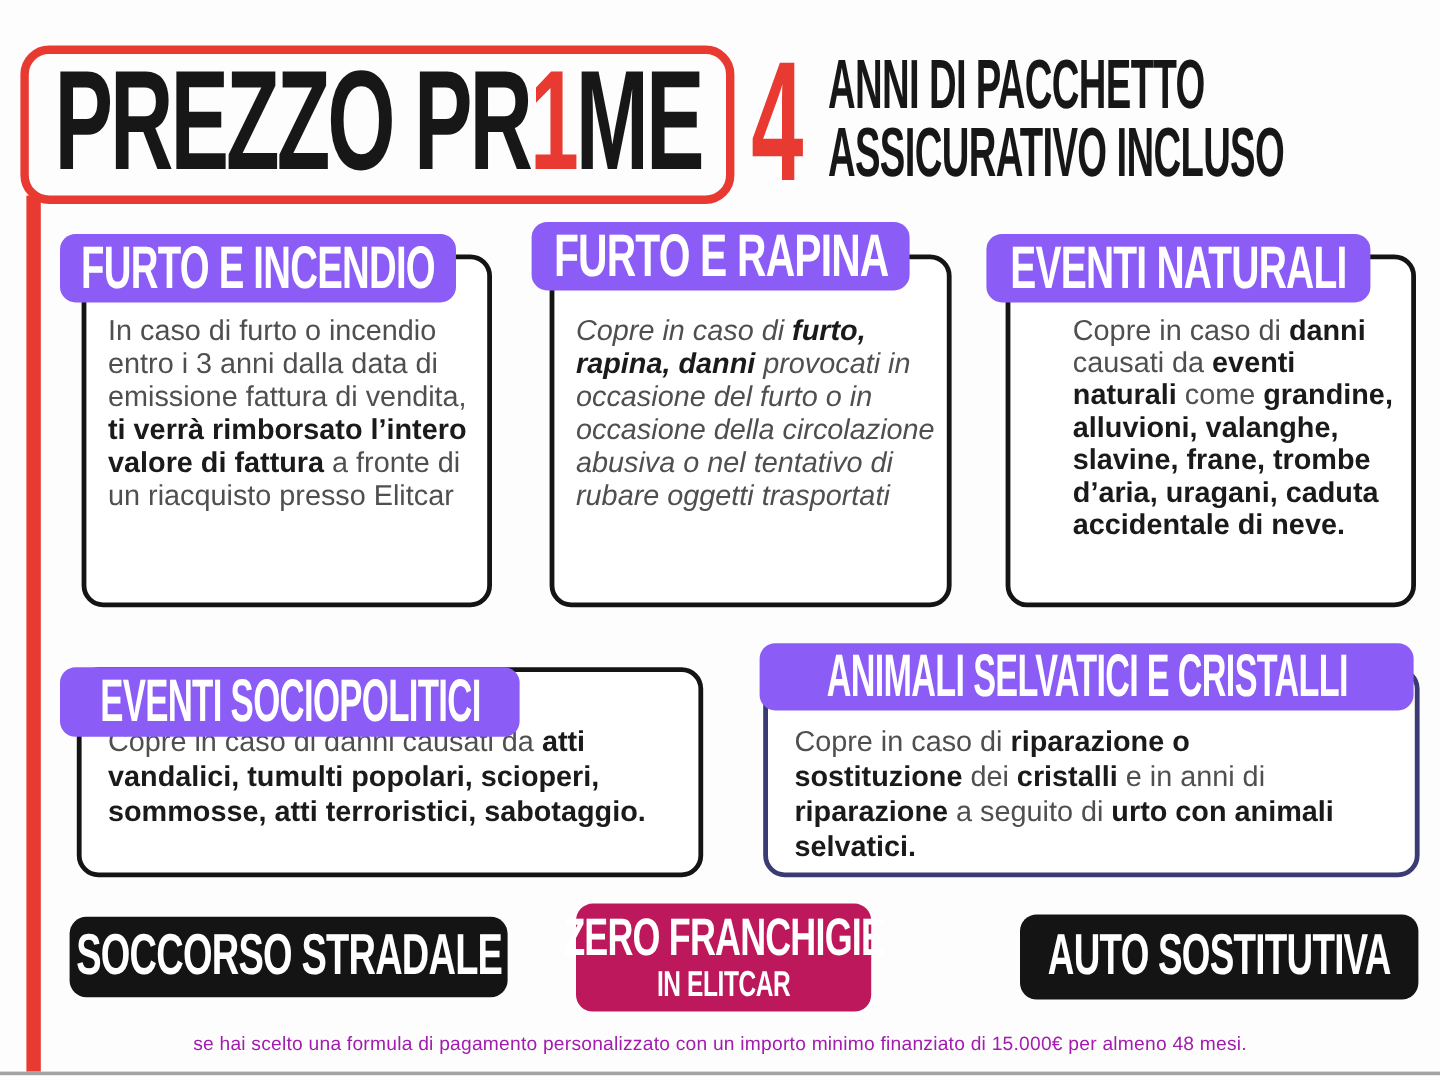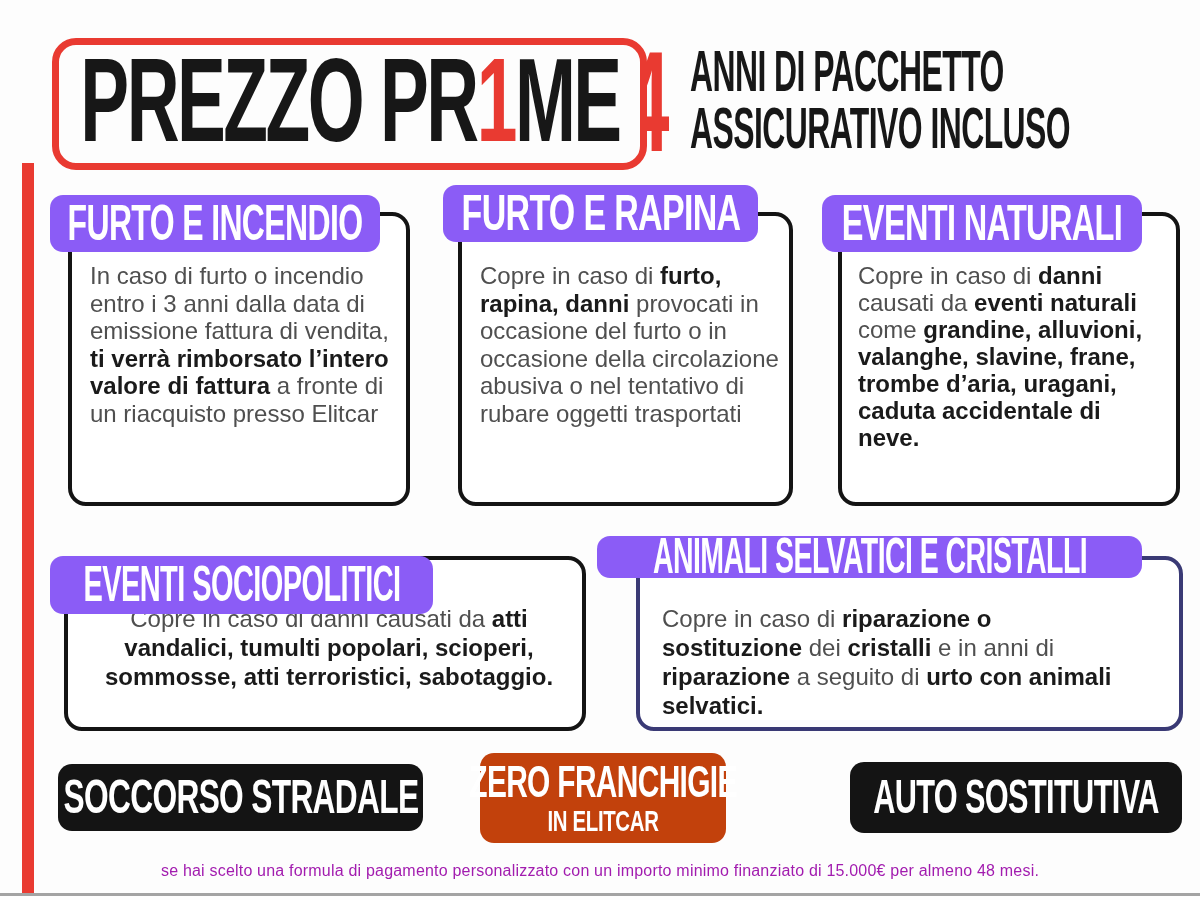--- a/index.html
+++ b/index.html
@@ -11,21 +11,21 @@
     overflow:hidden;
   }
   
   .accent-bar {
     position:absolute; left:22px; top:163px; width:12px; height:730px;
     background:#e93a31; z-index:0;
   }
   
   .title-box {
     position:absolute; left:17px; top:38px; width:595px; height:132px;
-    border:7px solid #e93a31; border-radius:24px; background:#fdfdfd; z-index:1;margin-left:35px;
+    border:7px solid #e93a31; border-radius:24px; background:#fdfdfd; z-index:1;
   }
   .title-text {
     position:absolute; left:50%; top:50%;
     transform:translate(-50%,-53%) scaleX(0.62);
     font-size:118px; font-weight:bold; letter-spacing:-4px;
     white-space:nowrap; color:#171717; line-height:1;
   }
   .title-digit { color:#e93a31; }
   .big-number {
     position:absolute; left:626px; top:46px;
@@ -54,52 +54,52 @@
     font-size:50px; font-weight:bold; letter-spacing:-1px;
     white-space:nowrap; line-height:1;
   }
   .card-body {
     color:#4f4f4f; font-size:24px; line-height:27.5px;
   }
   .seg { color:#4f4f4f; }
   .seg-bold { color:#1a1a1a; font-weight:bold; }
 
   .card1 { left:68px;  top:212px; width:342px; height:294px; }
-  .card2 { left:458px; top:212px; width:335px; height:294px; }
+  .card2 { left:458px; top:212px; width:335px; height:294px;font-style:italic; }
   .card3 { left:838px; top:212px; width:342px; height:294px; }
   .card4 { left:64px;  top:556px; width:522px; height:175px; }
   .card5 { left:636px; top:556px; width:547px; height:175px; }
 
   .badge1 { left:50px;  top:195px; width:330px; height:57px; }
   .badge2 { left:443px; top:185px; width:315px; height:57px; }
   .badge3 { left:822px; top:195px; width:320px; height:57px; }
   .badge4 { left:50px;  top:556px; width:383px; height:58px; }
-  .badge5 { left:597px; top:536px; width:545px; height:42px; }
+  .badge5 { left:633px; top:536px; width:545px; height:56px; }
 
   .card1 .card-body { padding:46px 12px 0 18px; }
   .card2 .card-body { padding:46px 10px 0 18px; }
-  .card3 .card-body { padding:46px 8px  0 16px; line-height:27px; }
-  .card4 .card-body { padding:44px 14px 0 22px; font-size:24px; line-height:29px;text-align:center; }
+  .card3 .card-body { padding:46px 8px  0 16px; line-height:27px;margin-left:36px; }
+  .card4 .card-body { padding:44px 14px 0 22px; font-size:24px; line-height:29px; }
   .card5 .card-body { padding:44px 66px 0 22px; font-size:24px; line-height:29px; }
 
   
   .pill {
     position:absolute; border-radius:14px; background:#141414; z-index:1;
   }
   .pill-label {
     position:absolute; left:50%; top:50%;
     transform:translate(-50%,-52%) scaleX(var(--sx,0.68));
     font-size:48px; font-weight:bold; color:#fff; letter-spacing:-1px;
     white-space:nowrap; line-height:1;
   }
   .pill-soccorso { left:58px;  top:764px; width:365px; height:67px; }
   .pill-auto     { left:850px; top:762px; width:332px; height:71px;text-decoration:underline; }
   .pill-zero {
     left:480px; top:753px; width:246px; height:90px;
-    background:#c2410c;
+    background:#be185d;
   }
   .pill-zero-inner {
     position:absolute; left:50%; top:50%;
     transform:translate(-50%,-50%) scaleX(0.68);
     text-align:center; color:#fff; font-weight:bold; white-space:nowrap;
   }
   .zero-line1 { font-size:44px; line-height:46px; letter-spacing:-1px; }
   .zero-line2 { font-size:30px; line-height:32px; letter-spacing:-0.5px; }
 
   

